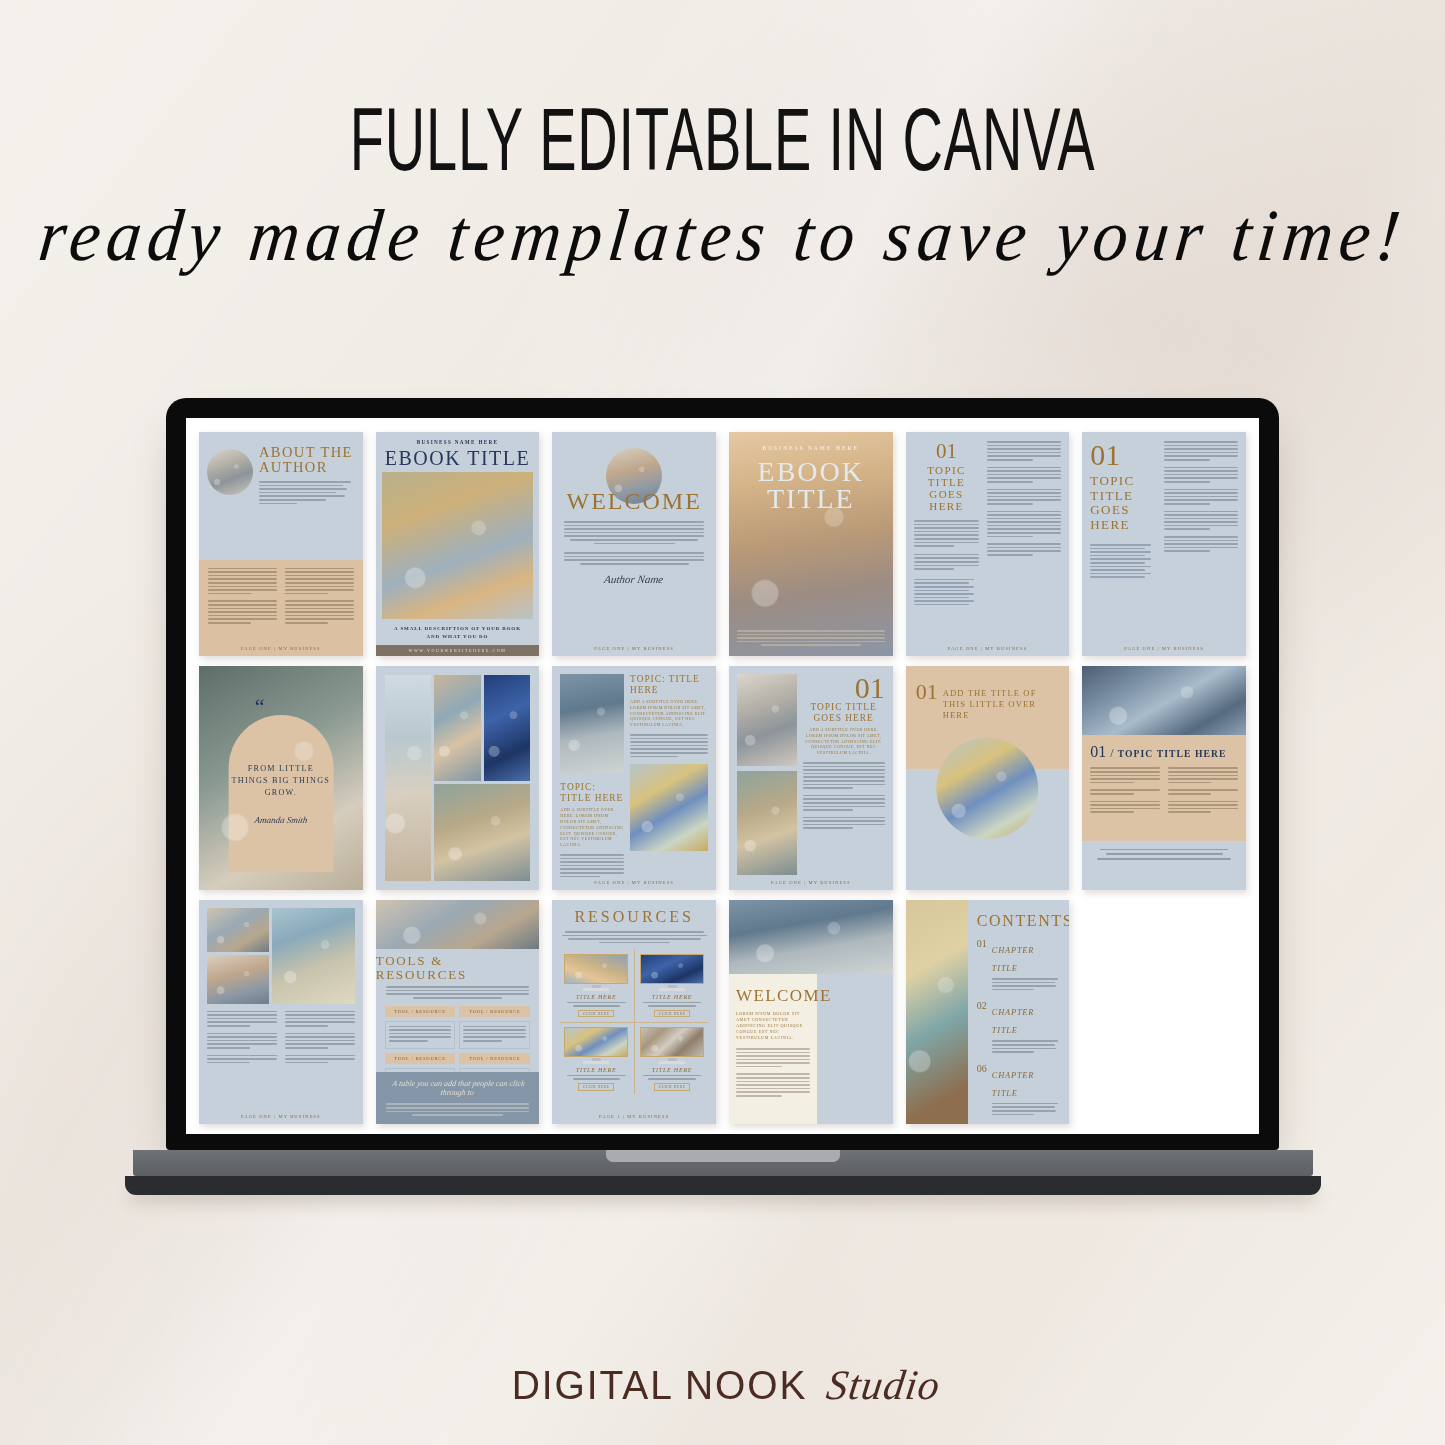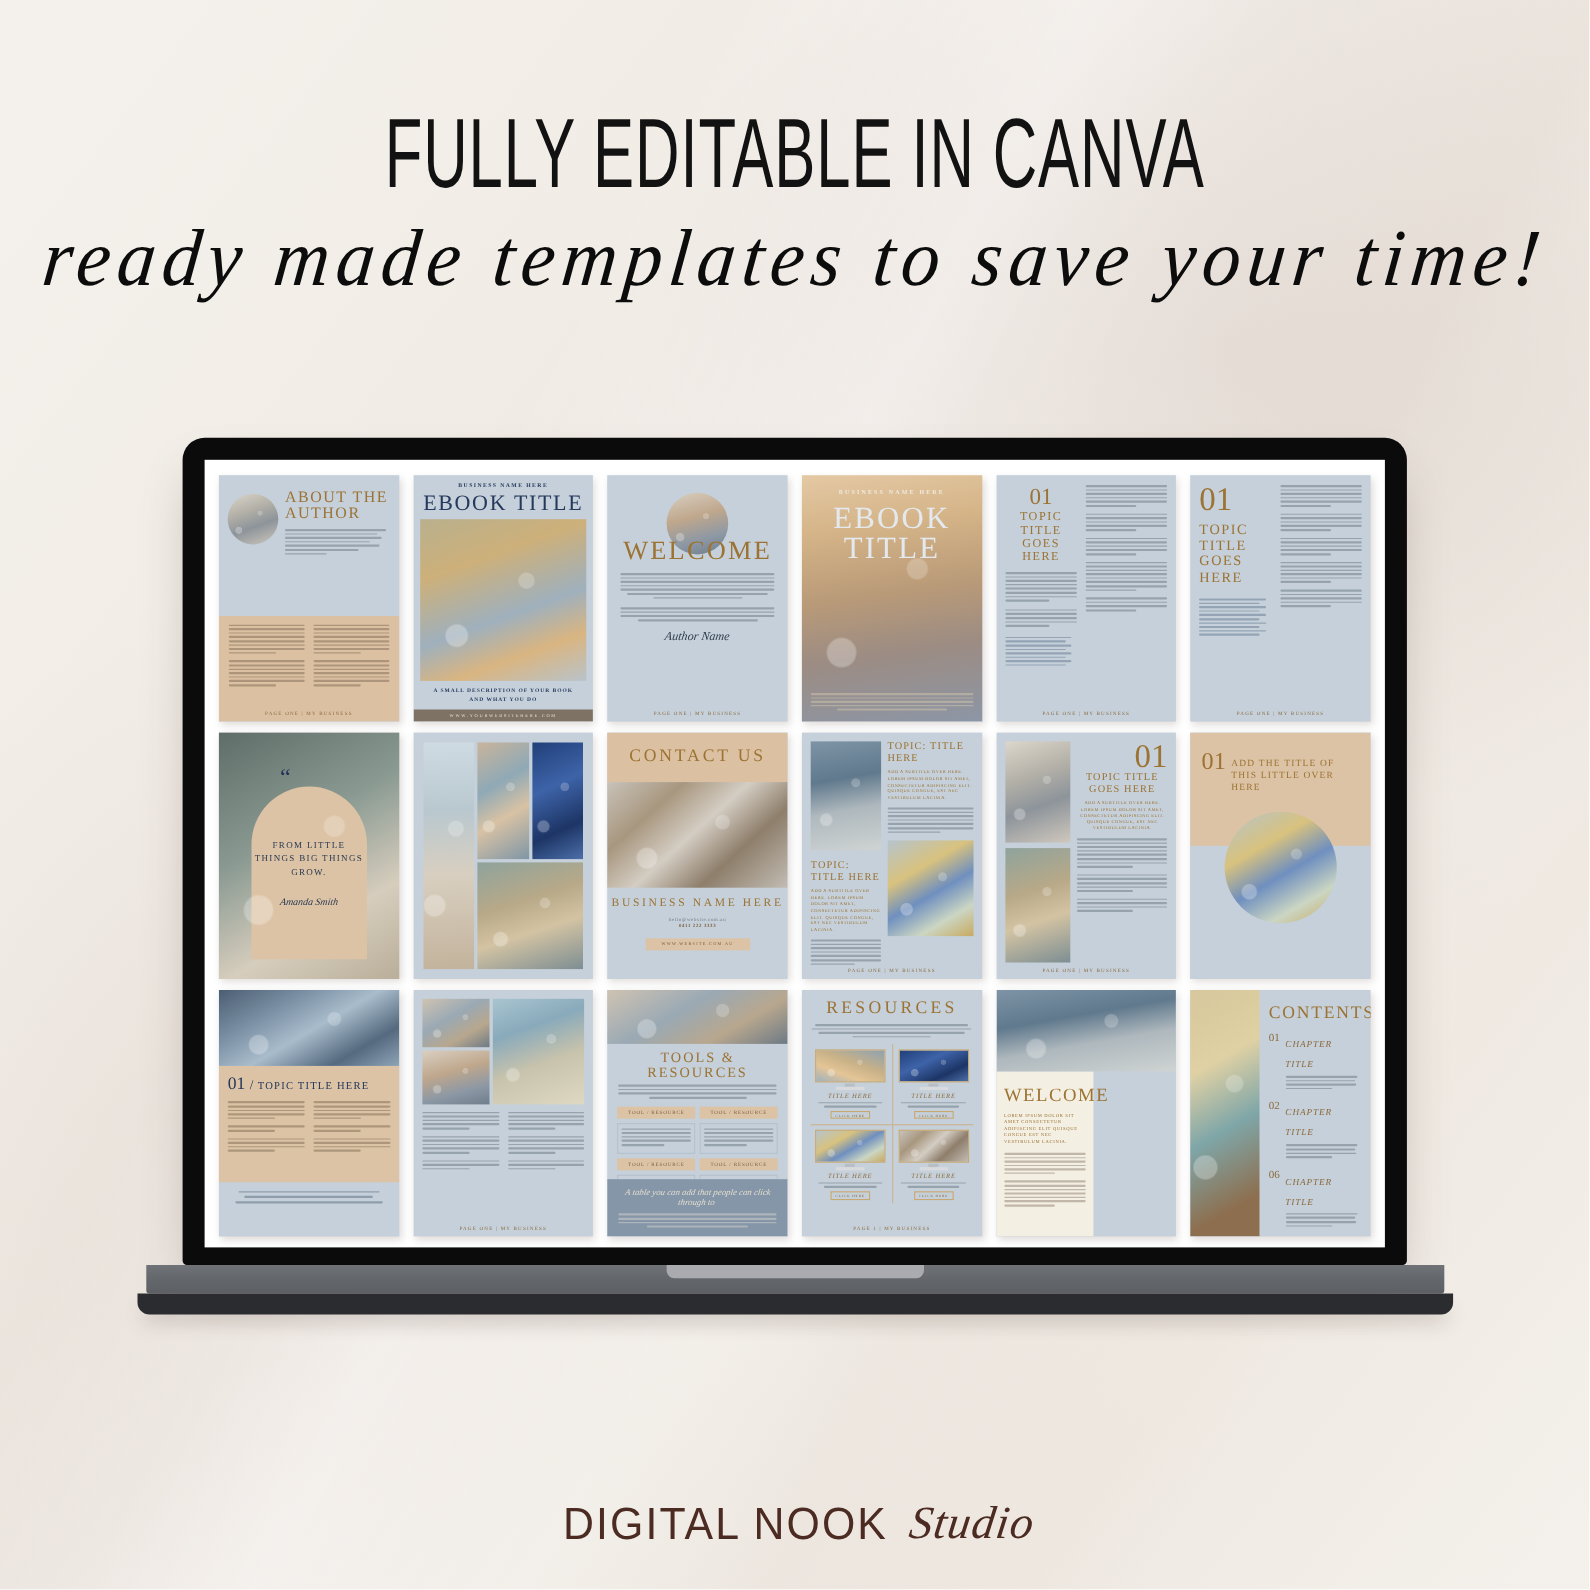--- a/index.html
+++ b/index.html
@@ -298,33 +298,33 @@
   .t12-top { height:46%; background:#dcc3a5; padding:12px 10px 0 10px; display:flex; gap:5px; }
   .t12-bot { height:54%; background:#c5d0da; }
   .t12-title { font-size:8.6px; line-height:11px; letter-spacing:1.1px; }
   .t12-circle { position:absolute; left:50%; transform:translateX(-50%); top:32%; width:62%; aspect-ratio:1/1; border-radius:50%; }
 
   
   .t13-img { height:31%; }
   .t13-body { height:47%; background:#dcc3a5; padding:8px; }
   .t13-h { display:flex; align-items:baseline; gap:4px; }
   .t13-num { font-size:16px; color:#25395c; }
-  .t13-t { font-size:9.6px; letter-spacing:1.1px; color:#25395c; }
+  .t13-t { font-size:9.6px; letter-spacing:1.1px; color:#25395c;font-weight:bold; }
   .t13-cols { display:flex; gap:8px; margin-top:6px; }
   .t13-quote { height:22%; background:#c5d0da; padding:8px 12px; }
 
   
   .t14 { padding:8px; }
   .t14-imgs { display:grid; grid-template-columns:1fr 1.35fr; grid-template-rows:1fr 1.1fr; gap:3px; height:46%; }
   .t14-imgs .big { grid-row:1 / span 2; grid-column:2; }
   .t14-cols { display:flex; gap:8px; margin-top:7px; }
 
   
   .t15-img { height:22%; }
-  .t15-title { text-align:center; font-size:13px; line-height:14px; letter-spacing:1.8px; margin-top:5px; }
+  .t15-title { text-align:left; font-size:13px; line-height:14px; letter-spacing:1.8px; margin-top:5px; }
   .t15-intro { padding:4px 10px 0 10px; }
   .t15-table { display:grid; grid-template-columns:1fr 1fr; gap:4px; padding:5px 9px 0 9px; }
   .t15-cell-h { background:#dcc3a5; color:#7a6040; font-size:4.6px; letter-spacing:.8px; text-align:center; padding:3px 0; }
   .t15-cell-b { border:1px solid #b4c0cc; padding:4px 3px; min-height:26px; }
   .t15-foot { position:absolute; bottom:0; left:0; right:0; height:23%; background:#8496a8; padding:7px 10px; }
   .t15-foot-t { text-align:center; font-family:"Liberation Serif",serif; font-style:italic; font-size:8px; color:#e3dccd; transform:skewX(-8deg); }
 
   
   .t16 { padding:8px; }
   .t16-title { text-align:center; font-size:16px; letter-spacing:3px; }
@@ -623,30 +623,20 @@
             </div>
           </div>
 
           <div class="tpl bg-blue t8">
             <div class="a ph ph-beach"></div>
             <div class="ph ph-coffee"></div>
             <div class="ph ph-blue"></div>
             <div class="d ph ph-vase"></div>
           </div>
 
-          <div class="tpl bg-blue">
-            <div class="t9-head bg-tan gold">CONTACT US</div>
-            <div class="t9-img ph ph-marble"></div>
-            <div class="t9-foot">
-              <div class="t9-biz gold">BUSINESS NAME HERE</div>
-              <div class="t9-contact">hello@website.com.au</div>
-              <div class="t9-contact" style="margin-top:0;font-weight:bold;color:#7b6243">0411 222 3333</div>
-              <div class="t9-btn">WWW.WEBSITE.COM.AU</div>
-            </div>
-          </div>
 
           <div class="tpl bg-blue t10">
             <div class="t10-l">
               <div class="ph ph-kitchen" style="height:46%"></div>
               <div class="t10-title gold" style="margin-top:9px">TOPIC: TITLE HERE</div>
               <div class="t10-sub gold">ADD A SUBTITLE OVER HERE. LOREM IPSUM DOLOR SIT AMET, CONSECTETUR ADIPISCING ELIT. QUISQUE CONGUE, EST NEC VESTIBULUM LACINIA.</div>
               <div class="lines tiny slate" style="margin-top:6px">
                 <i></i>
                   <i></i>
                   <i></i>

